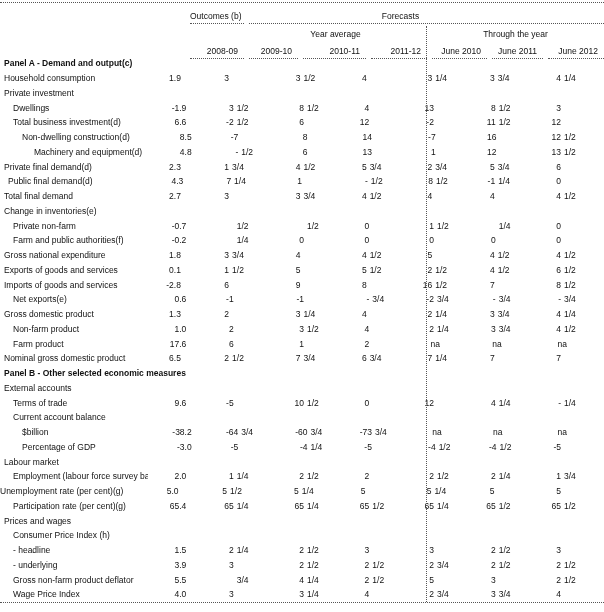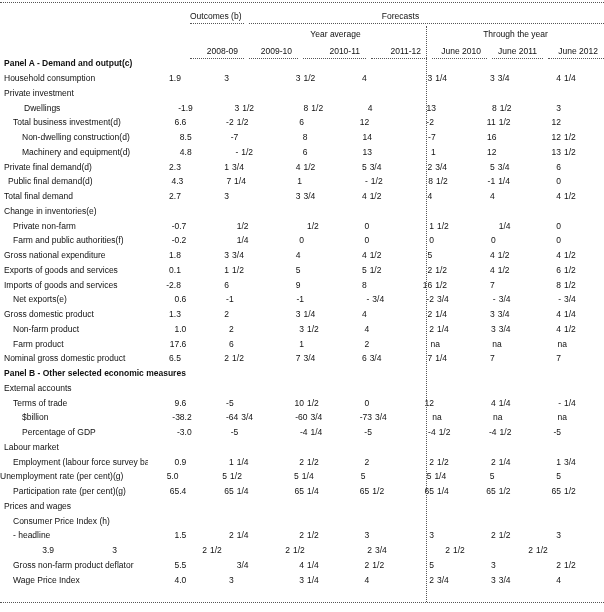--- a/index.html
+++ b/index.html
@@ -116,21 +116,21 @@
         </div>
         <div class="cell fr" style="width: 61px;">
           <span class="vi">4</span>
           <span class="vf">1/4</span>
         </div>
       </div>
       <div class="row">
         <div class="lbl" style="padding-left: 4px;">Private investment</div>
       </div>
       <div class="row">
-        <div class="lbl" style="padding-left: 24px;">Dwellings</div>
+        <div class="lbl" style="padding-left: 13px;">Dwellings</div>
         <div class="cell c1" style="width: 54px;">-1.9</div>
         <div class="cell fr" style="width: 54px;">
           <span class="vi">3</span>
           <span class="vf">1/2</span>
         </div>
         <div class="cell fr" style="width: 68px;">
           <span class="vi">8</span>
           <span class="vf">1/2</span>
         </div>
         <div class="cell fr" style="width: 61px;">
@@ -200,21 +200,21 @@
         <div class="cell fr" style="width: 56px;">
           <span class="vi">16</span>
           <span class="vf"></span>
         </div>
         <div class="cell fr" style="width: 61px;">
           <span class="vi">12</span>
           <span class="vf">1/2</span>
         </div>
       </div>
       <div class="row">
-        <div class="lbl" style="padding-left: 22px;">Machinery and equipment(d)</div>
+        <div class="lbl" style="padding-left: 22px; text-align: center;">Machinery and equipment(d)</div>
         <div class="cell c1" style="width: 54px;">4.8</div>
         <div class="cell fr" style="width: 54px;">
           <span class="vi">-</span>
           <span class="vf">1/2</span>
         </div>
         <div class="cell fr" style="width: 68px;">
           <span class="vi">6</span>
           <span class="vf"></span>
         </div>
         <div class="cell fr" style="width: 61px;">
@@ -629,20 +629,23 @@
         <div class="cell fr" style="width: 56px;">
           <span class="vi">4</span>
           <span class="vf">1/4</span>
         </div>
         <div class="cell fr" style="width: 61px;">
           <span class="vi">-</span>
           <span class="vf">1/4</span>
         </div>
       </div>
       <div class="row">
+        <div class="lbl" style="padding-left: 13px;">Current account balance</div>
+      </div>
+      <div class="row">
         <div class="lbl" style="padding-left: 22px;">$billion</div>
         <div class="cell c1" style="width: 54px;">-38.2</div>
         <div class="cell fr" style="width: 54px;">
           <span class="vi">-64</span>
           <span class="vf">3/4</span>
         </div>
         <div class="cell fr" style="width: 68px;">
           <span class="vi">-60</span>
           <span class="vf">3/4</span>
         </div>
@@ -689,21 +692,21 @@
         <div class="cell fr" style="width: 61px;">
           <span class="vi">-5</span>
           <span class="vf"></span>
         </div>
       </div>
       <div class="row">
         <div class="lbl" style="padding-left: 4px;">Labour market</div>
       </div>
       <div class="row">
         <div class="lbl" style="padding-left: 13px;">Employment (labour force survey basis)</div>
-        <div class="cell c1" style="width: 54px;">0.9</div>
+        <div class="cell c1" style="width: 54px;">2.0</div>
         <div class="cell fr" style="width: 54px;">
           <span class="vi">1</span>
           <span class="vf">1/4</span>
         </div>
         <div class="cell fr" style="width: 68px;">
           <span class="vi">2</span>
           <span class="vf">1/2</span>
         </div>
         <div class="cell fr" style="width: 61px;">
           <span class="vi">2</span>
@@ -806,20 +809,21 @@
         <div class="cell fr" style="width: 56px;">
           <span class="vi">2</span>
           <span class="vf">1/2</span>
         </div>
         <div class="cell fr" style="width: 61px;">
           <span class="vi">3</span>
           <span class="vf"></span>
         </div>
       </div>
       <div class="row">
+        <div class="lbl" style="padding-left: 13px;">- underlying</div>
         <div class="cell c1" style="width: 54px;">3.9</div>
         <div class="cell fr" style="width: 54px;">
           <span class="vi">3</span>
           <span class="vf"></span>
         </div>
         <div class="cell fr" style="width: 68px;">
           <span class="vi">2</span>
           <span class="vf">1/2</span>
         </div>
         <div class="cell fr" style="width: 61px;">

